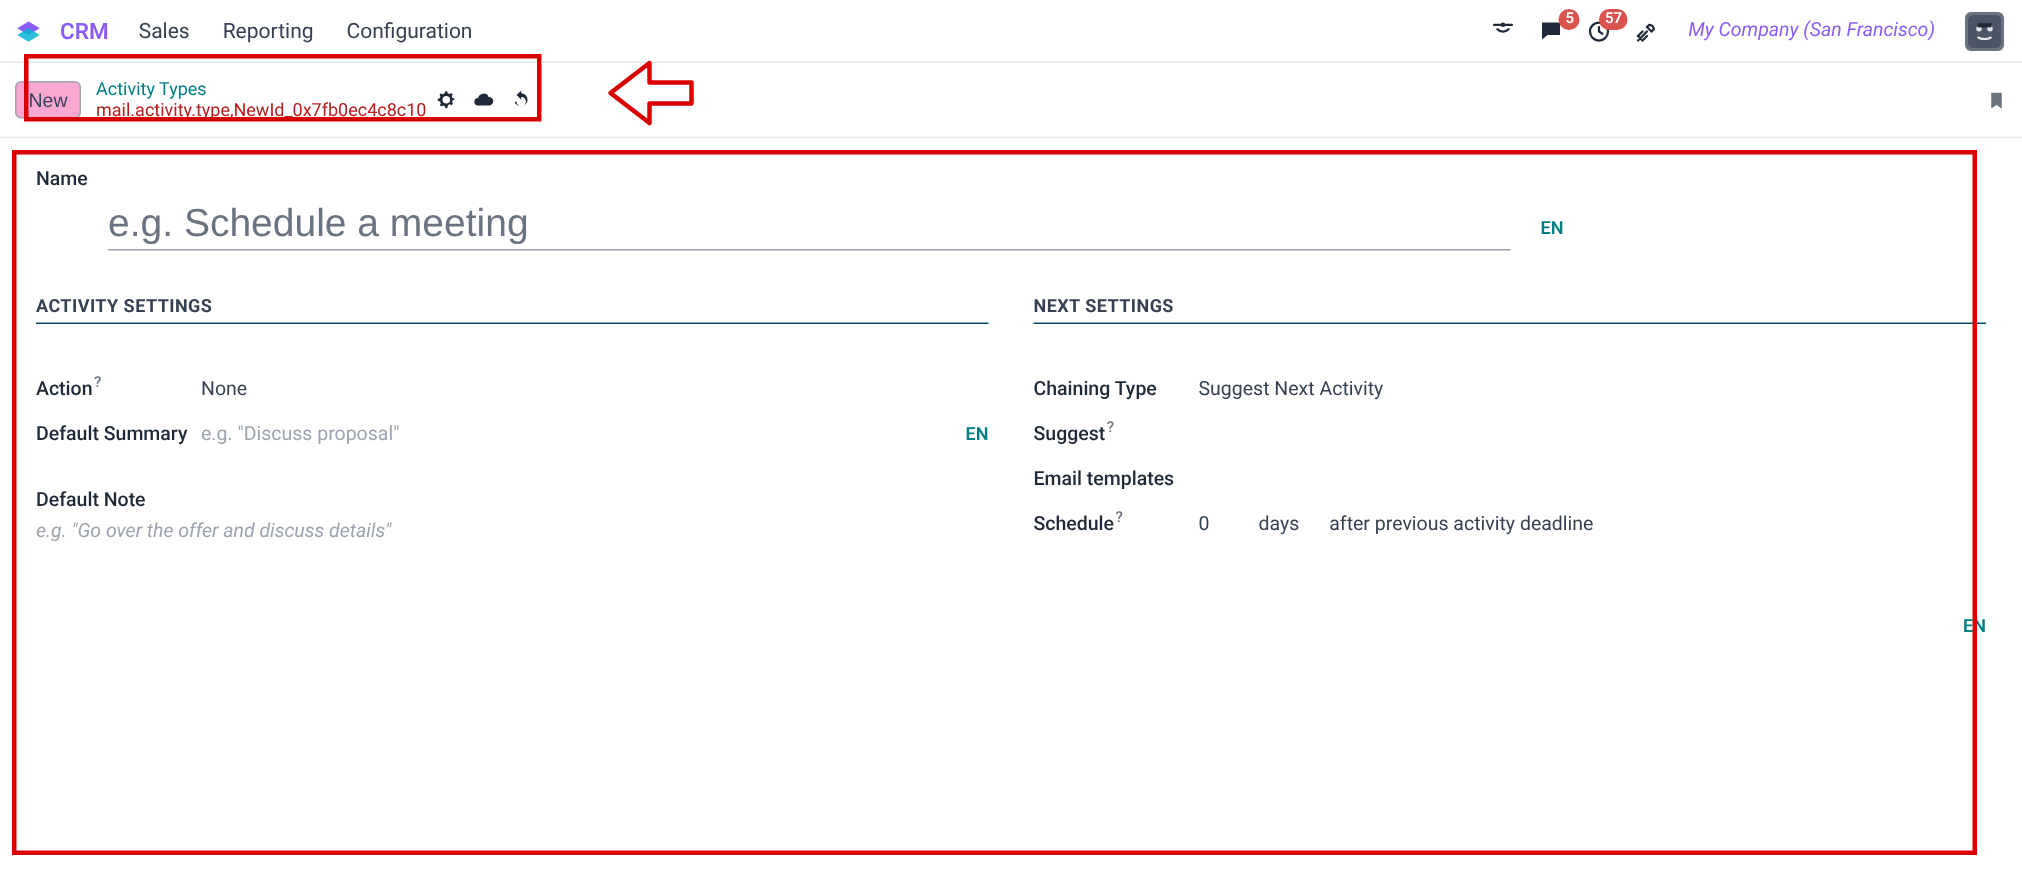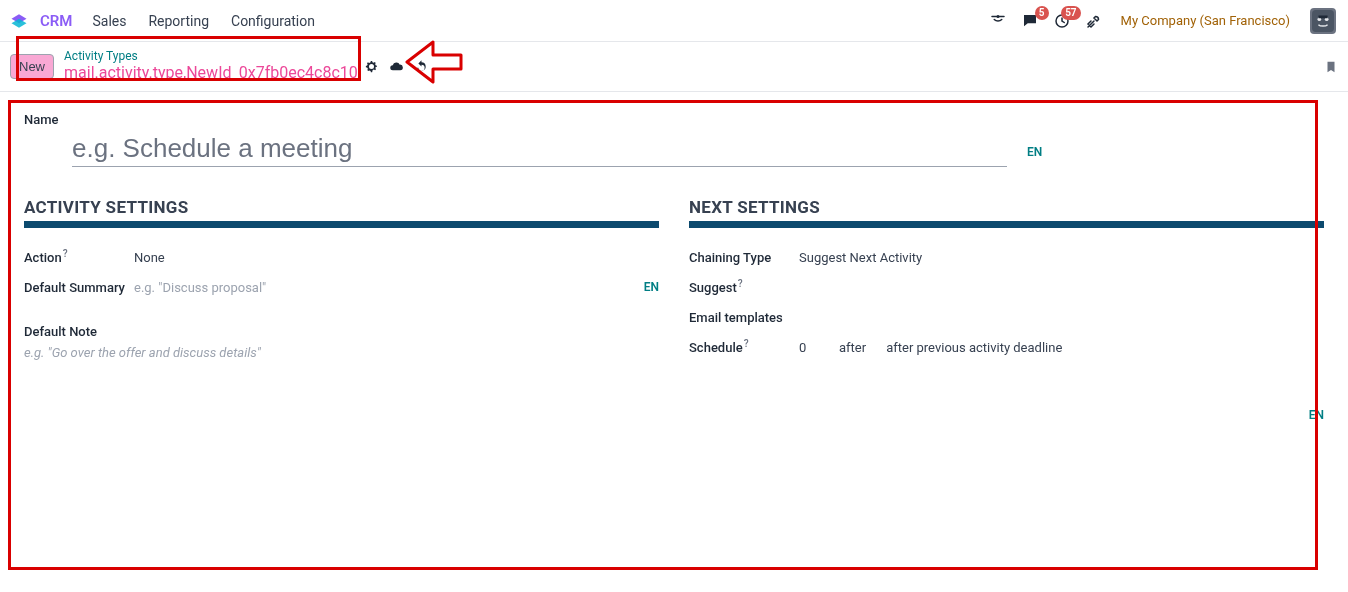--- a/index.html
+++ b/index.html
@@ -47,21 +47,21 @@
     background: #d9534f;
     color: #fff;
     border-radius: 10px;
     font-size: 10px;
     padding: 0 4px;
     line-height: 14px;
     min-width: 14px;
     text-align: center;
     font-weight: 600;
   }
-  .company-label { font-size: 13px; color: #a16207; margin-left: 4px; margin-right: 6px;}
+  .company-label { font-size: 13px; color: #8b5cf6; margin-left: 4px; margin-right: 6px; font-style: italic;}
   .avatar {
     width: 26px; height: 26px;
     border-radius: 4px;
     background: #6b7280;
     display: flex; align-items: center; justify-content: center;
   }
 
   
   .breadbar {
     height: 50px;
@@ -84,21 +84,21 @@
     background: #f9a8d4;
     color: #374151;
     font-size: 13px;
     padding: 4px 8px;
     border-radius: 4px;
     cursor: pointer;
     margin-right: 10px;
   }
   .crumb-stack { display: flex; flex-direction: column; line-height: 1.15; margin-right: 6px;}
   .crumb-top { color: #017e84; font-size: 12px; }
-  .crumb-bottom { color: #ec4899; font-size: 16px; }
+  .crumb-bottom { color: #b91c1c; font-size: 12px; }
   .crumb-icons { display: flex; gap: 10px; align-items: center; color: #1f2937; }
   .crumb-icons svg { width: 15px; height: 15px; }
 
   .bookmark-icon {
     margin-left: auto;
     color: #6b7280;
   }
 
   
   .form-wrap {
@@ -129,27 +129,27 @@
     font-weight: 600;
     padding-bottom: 8px;
   }
 
   .two-col {
     display: flex;
     gap: 30px;
   }
   .col { flex: 1; }
   .section-title {
-    font-size: 17px;
+    font-size: 12px;
     font-weight: 700;
     letter-spacing: .3px;
     color: #374151;
-    border-bottom: 7px solid #0c4a6e;
+    border-bottom: 1px solid #0c4a6e;
     padding-bottom: 4px;
-    margin-bottom: 14px;
+    margin-bottom: 28px;
   }
   .form-row {
     display: flex;
     align-items: center;
     min-height: 30px;
     font-size: 13px;
   }
   .form-row .lbl {
     width: 110px;
     color: #1f2937;
@@ -323,21 +323,21 @@
 
       <div class="form-row">
         <span class="lbl">Email templates</span>
         <span class="val"></span>
       </div>
 
       <div class="form-row">
         <span class="lbl"><span>Schedule</span><span class="help-q">?</span></span>
         <div class="sched-inputs">
           <span class="sched-num">0</span>
-          <span>after</span>
+          <span>days</span>
           <span>after previous activity deadline</span>
         </div>
       </div>
 
       <div class="note-lang" style="margin-top:46px;">EN</div>
     </div>
   </div>
 
 </div>
 

